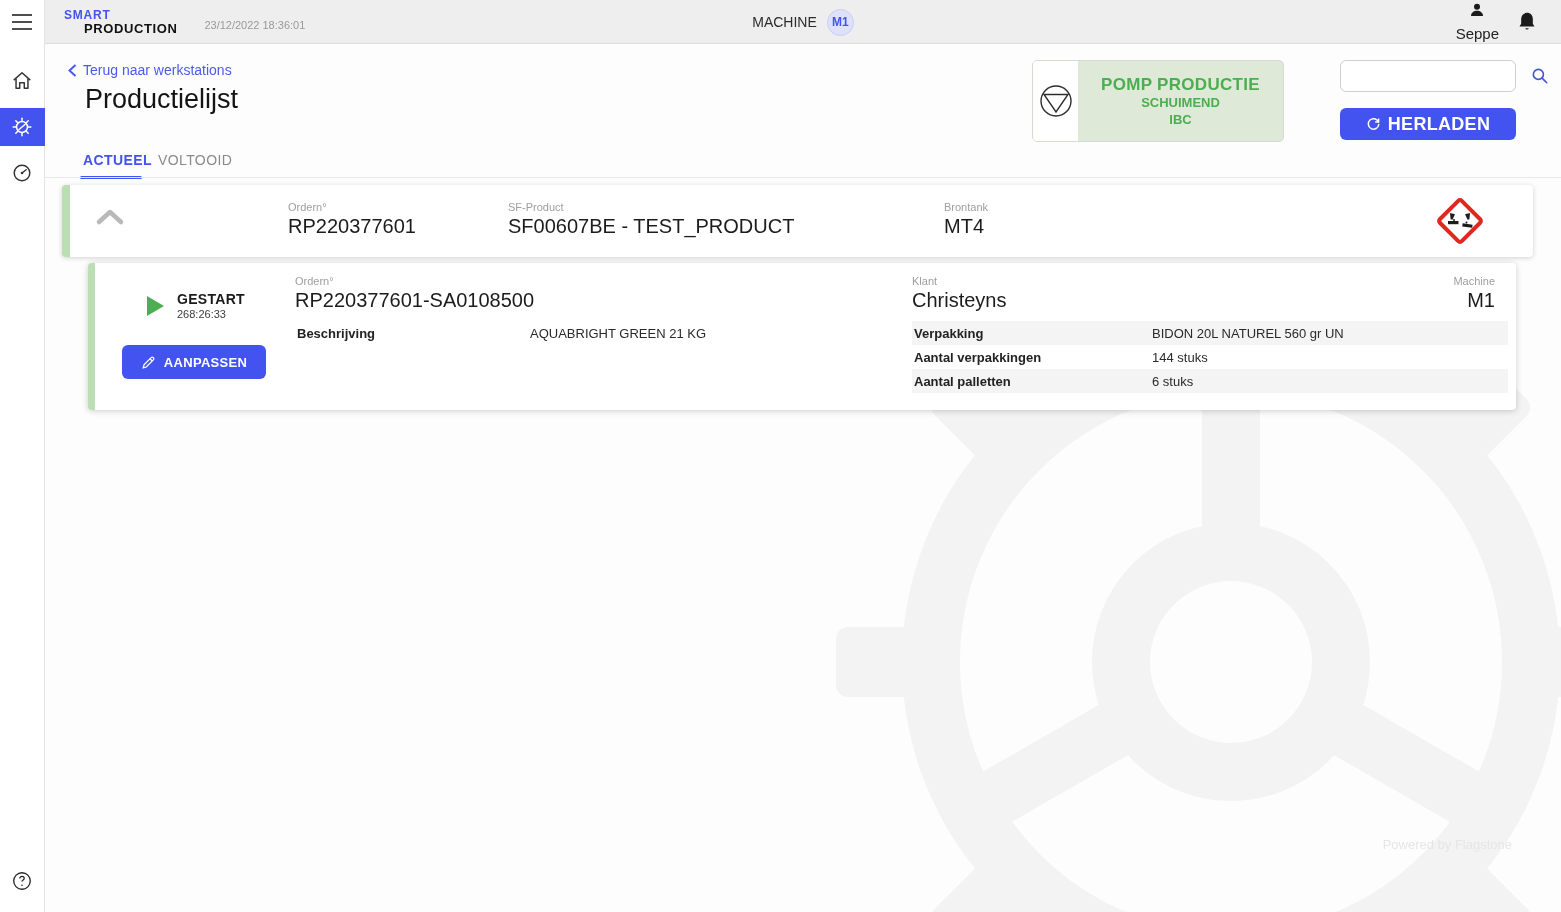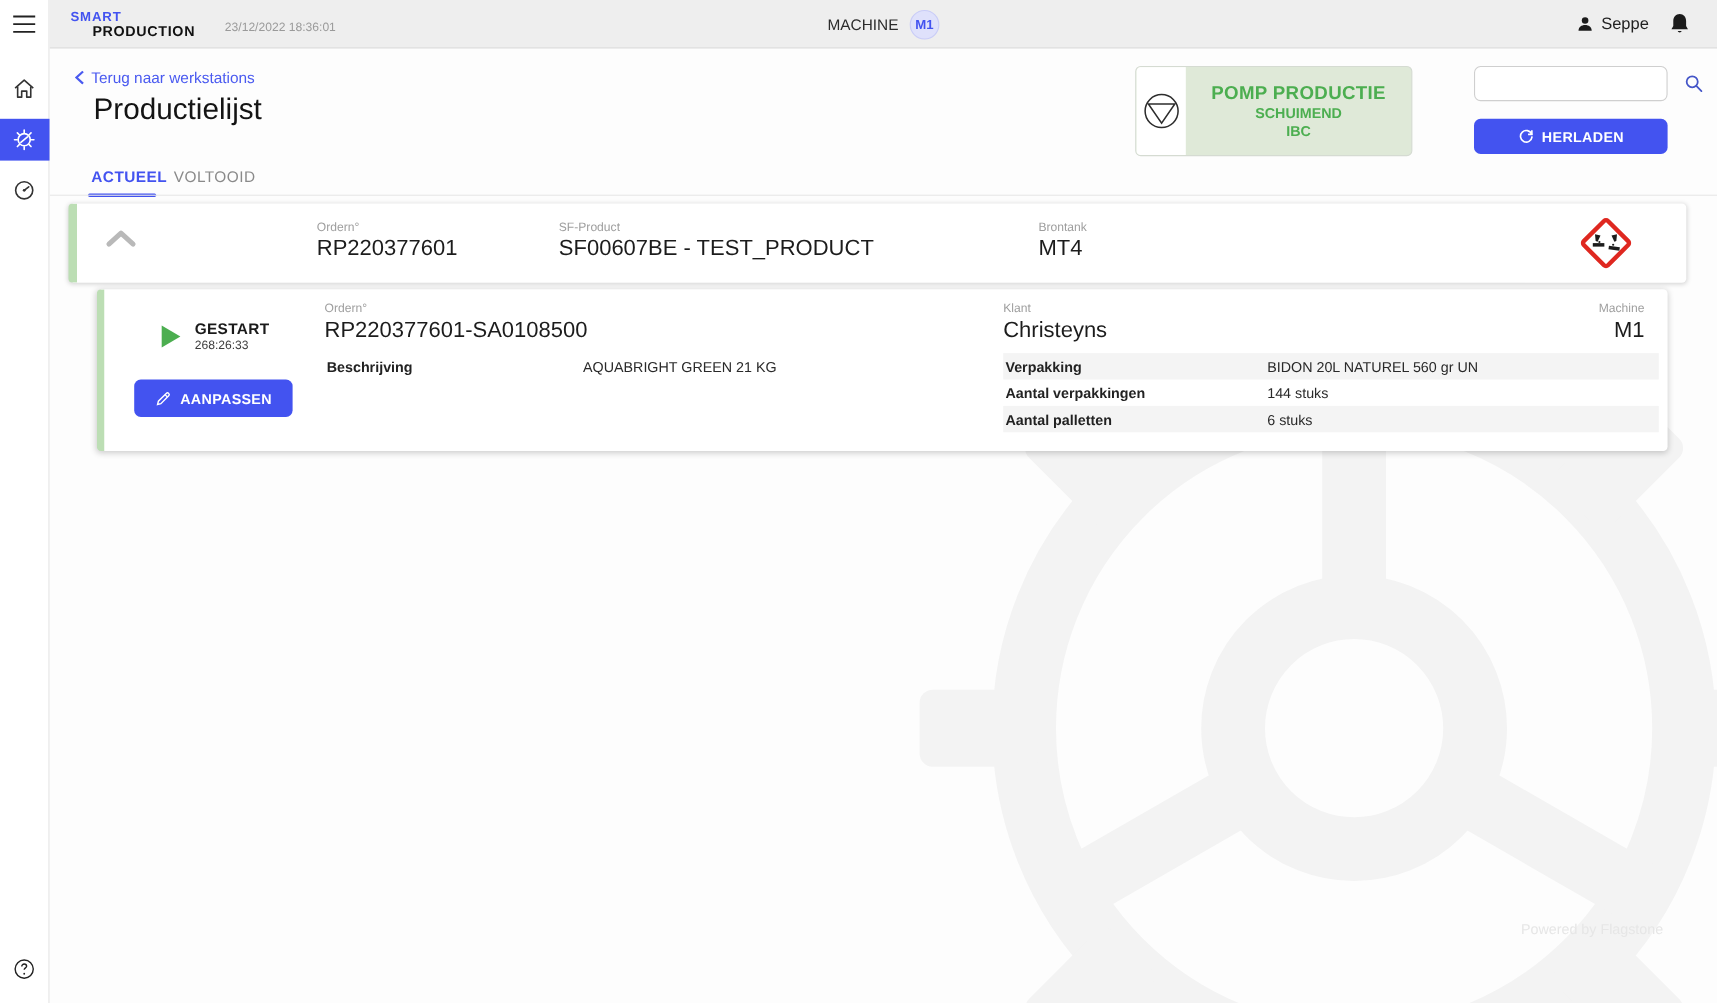--- a/index.html
+++ b/index.html
@@ -31,21 +31,21 @@
   .logo-line2 { color:#111111; font-weight:bold; font-size:13px; letter-spacing:.6px; margin-top:1px;padding-left:20px; }
   .timestamp { margin-left:12px; font-size:11px; color:#9a9a9a; margin-top:6px; }
   .topbar-center { position:absolute; left:0; right:0; top:0; height:44px; display:flex; align-items:center; justify-content:center; gap:10px; pointer-events:none; }
   .machine-label { font-size:14px; color:#2b2b2b; }
   .machine-chip {
     width:27px; height:27px; border-radius:50%; background:#dfe1fb; border:1px solid #c9ccf7;
     color:#4353f0; font-size:12px; font-weight:bold; display:flex; align-items:center; justify-content:center;
     pointer-events:auto; cursor:pointer;
   }
   .topbar-right { margin-left:auto; display:flex; align-items:center; gap:18px; margin-right:24px; }
-  .user-wrap { display:flex; align-items:center; gap:6px; cursor:pointer; }
+  .user-wrap { display:flex; align-items:center; gap:6px; cursor:pointer;flex-direction:column; }
   .user-name { font-size:15px; color:#222222; }
   
   .main { position:absolute; left:45px; top:44px; right:0; bottom:0; background:#fdfdfd; overflow:hidden; }
   .watermark { position:absolute; right:-160px; bottom:-240px; pointer-events:none; }
   .powered { position:absolute; right:49px; bottom:60px; font-size:13px; color:#e6e6e6; pointer-events:none; }
   .back-link { position:absolute; left:23px; top:18px; display:flex; align-items:center; gap:6px; color:#4a5af0; font-size:14px; cursor:pointer; }
   .page-title { position:absolute; left:40px; top:40px; font-size:27px; font-weight:500; color:#141414; }
   
   .status-box {
     position:absolute; left:987px; top:16px; width:252px; height:82px;
@@ -60,21 +60,21 @@
   .search-wrap {
     position:absolute; left:1295px; top:16px; width:176px; height:32px;
     background:#ffffff; border:1px solid #cfcfcf; border-radius:6px;
     display:flex; align-items:center;
   }
   .search-input { flex:1; border:none; outline:none; background:transparent; padding:0 4px 0 10px; font-size:13px; font-family:"Liberation Sans",sans-serif; }
   .search-icon-btn { width:30px; display:flex; align-items:center; justify-content:center; cursor:pointer; }
   .reload-button {
     position:absolute; left:1295px; top:64px; width:176px; height:32px;
     background:#4353f0; color:#ffffff; border:none; border-radius:6px;
-    font-size:13px; font-weight:bold; letter-spacing:.3px;
+    font-size:18px; font-weight:bold; letter-spacing:.3px;
     display:flex; align-items:center; justify-content:center; gap:7px; cursor:pointer;
     font-family:"Liberation Sans",sans-serif;
   }
   
   .tabs { position:absolute; left:0; top:104px; right:0; height:34px; }
   .tab { position:absolute; top:4px; font-size:14px; font-weight:bold; letter-spacing:.4px; cursor:pointer; }
   .tab-actueel { left:38px; color:#4353f0; }
   .tab-voltooid { left:113px; color:#8a8a8a; font-weight:normal; }
   .tab-underline { position:absolute; left:35px; top:28px; width:62px; height:3px; background:#4353f0; border-radius:2px; }
   .tabs-divider { position:absolute; left:0; top:133px; right:0; height:1px; background:#e8e8e8; }

